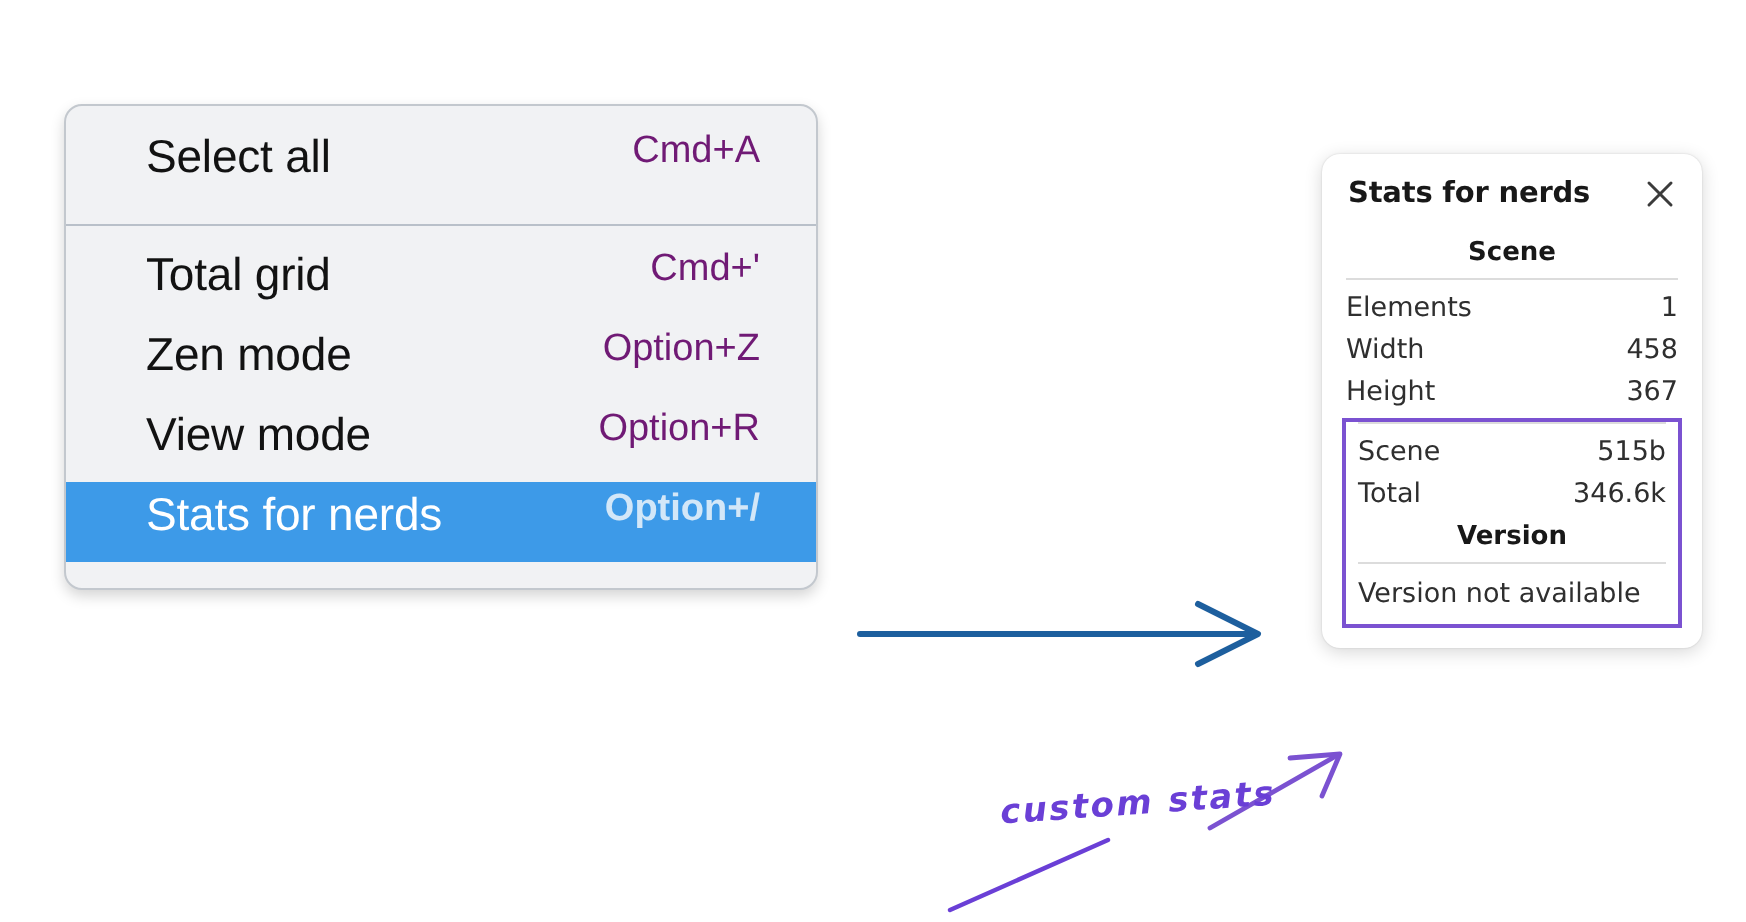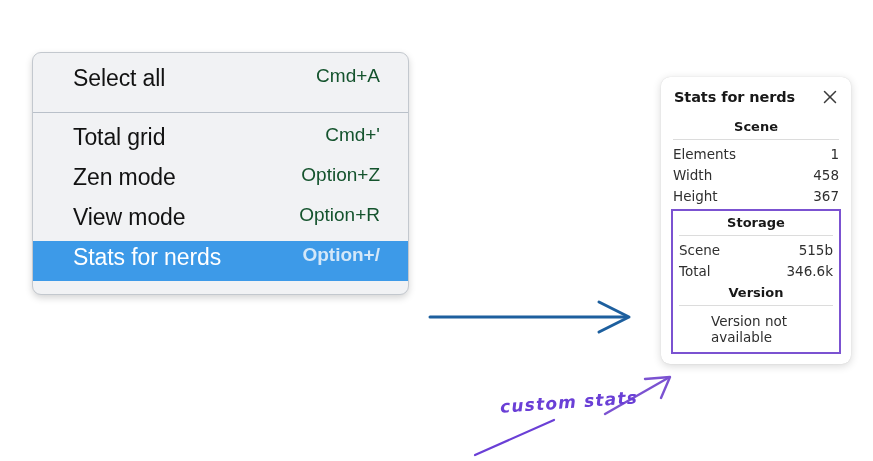--- a/index.html
+++ b/index.html
@@ -46,21 +46,21 @@
     height: 40px;
     cursor: default;
   }
   .menu-item .mi-label {
     font-size: 23px;
     color: #121212;
     letter-spacing: -0.1px;
   }
   .menu-item .mi-shortcut {
     font-size: 19px;
-    color: #14532d;
+    color: #701a75;
     letter-spacing: 0px;
   }
   .menu-item.selected {
     background: #3d9ae8;
   }
   .menu-item.selected .mi-label { color: #ffffff; }
   .menu-item.selected .mi-shortcut { color: #d3e7f8; font-weight: bold; }
 
   
   #stats-panel {
@@ -119,21 +119,20 @@
     font-size: 13.5px;
     color: #333333;
     padding: 2.5px 0;
   }
   .sp-row .sp-key { color: #2f2f2f; }
   .sp-row .sp-val { color: #2f2f2f; }
   .sp-fullrow {
     font-size: 13.5px;
     color: #2f2f2f;
     padding: 4px 0 2px 0;
-    margin-left: 32px;
   }
 
   
   #custom-stats-region {
     position: relative;
     border: 2px solid #7b52d1;
     margin: 3px -2px 0 -2px;
     padding: 0 6px 5px 6px;
   }
 
@@ -219,21 +218,20 @@
       <span class="sp-key">Width</span>
       <span class="sp-val">458</span>
     </div>
     <div class="sp-row">
       <span class="sp-key">Height</span>
       <span class="sp-val">367</span>
     </div>
 
     <div id="custom-stats-region">
 
-      <div class="sp-section-title">Storage</div>
       <div class="sp-rule"></div>
       <div class="sp-row">
         <span class="sp-key">Scene</span>
         <span class="sp-val">515b</span>
       </div>
       <div class="sp-row">
         <span class="sp-key">Total</span>
         <span class="sp-val">346.6k</span>
       </div>
 

